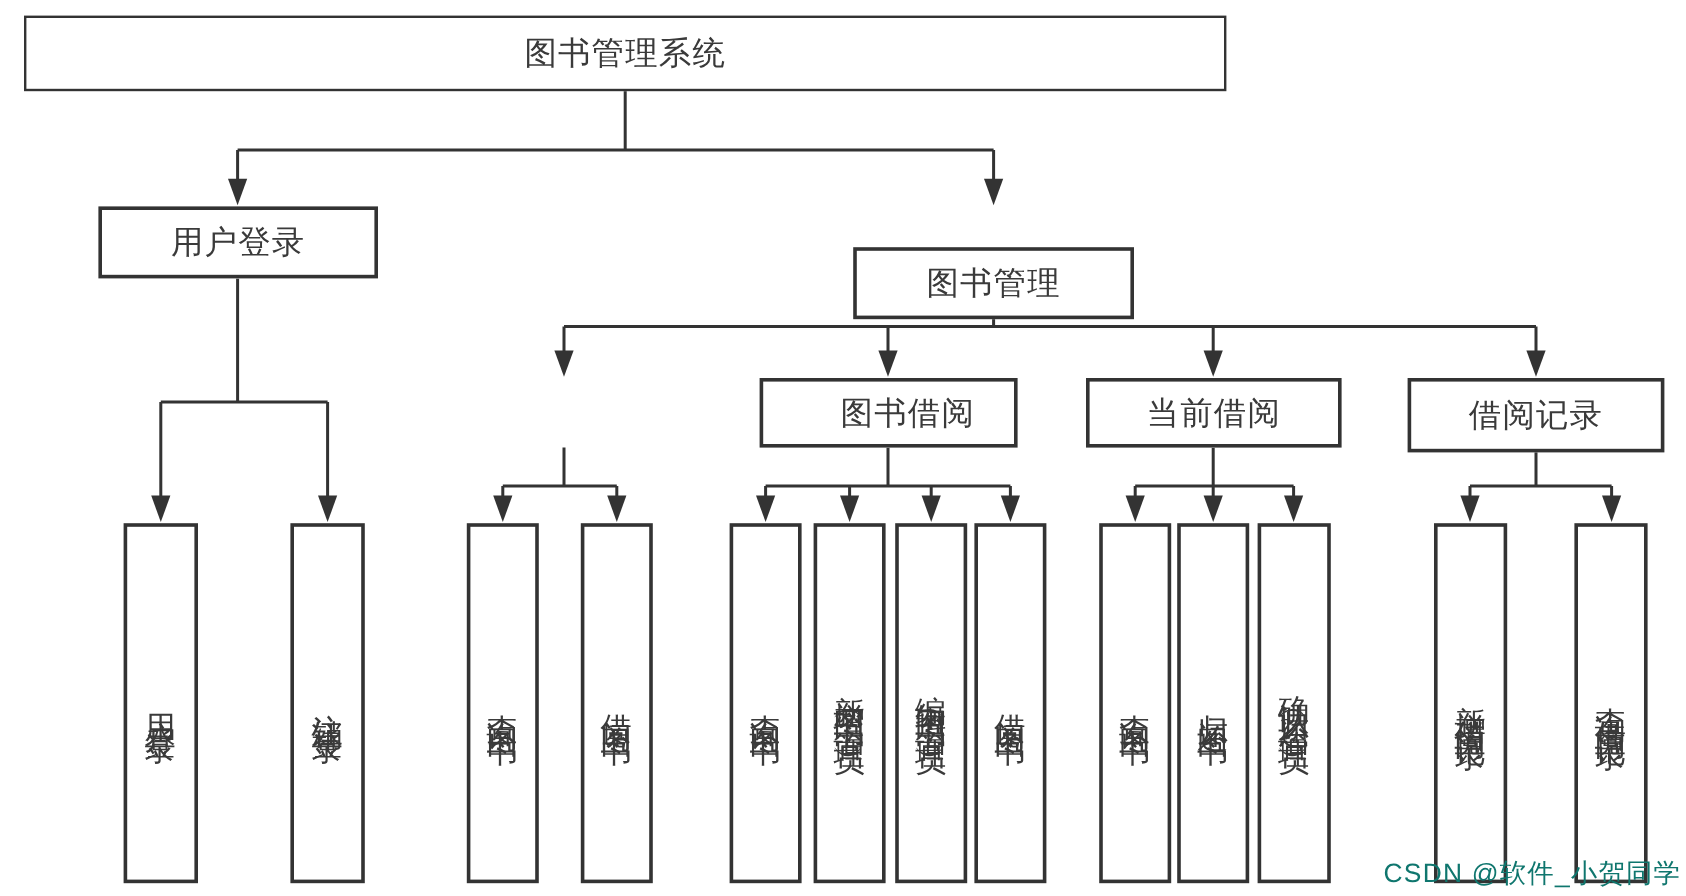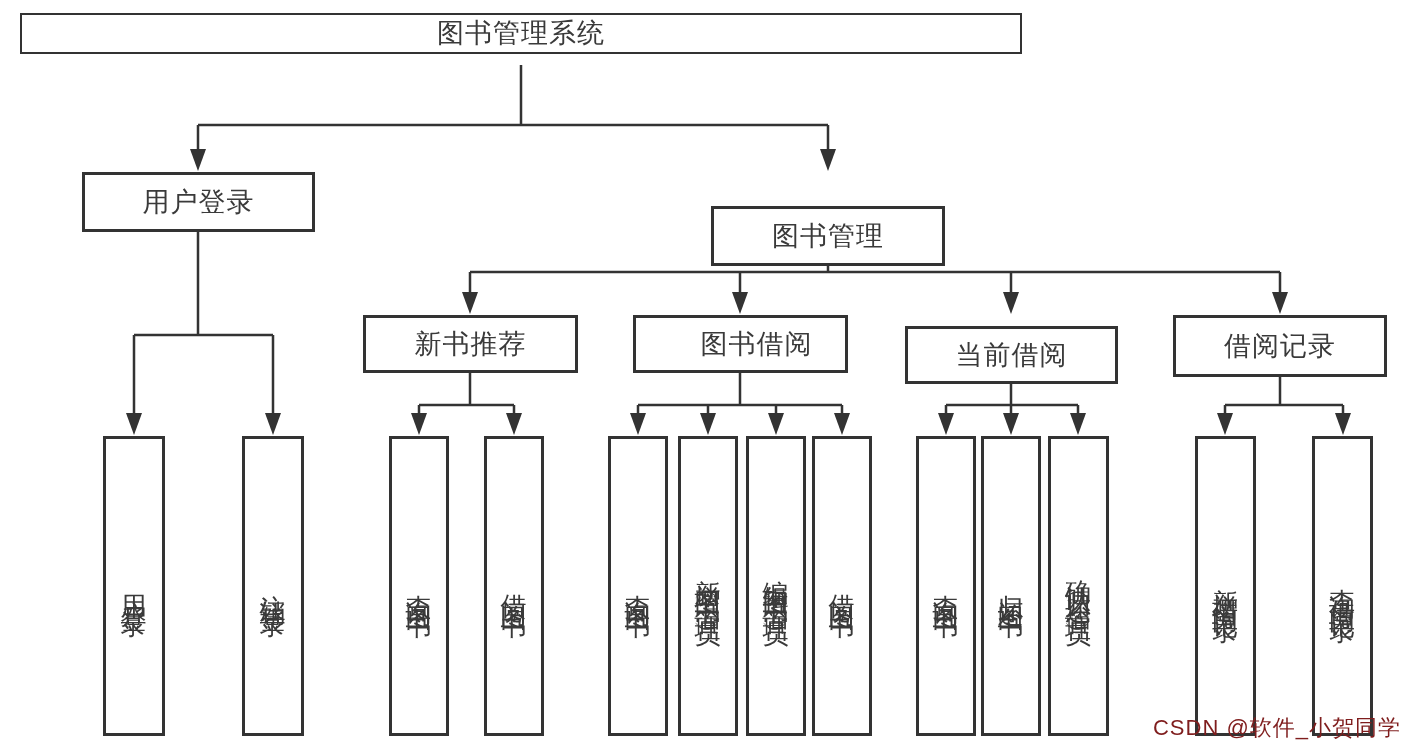--- a/index.html
+++ b/index.html
@@ -46,21 +46,21 @@
     writing-mode: vertical-rl;
     font-size: 26px;
     letter-spacing: 6px;
     text-align: center;
   }
   .watermark {
     position: absolute;
     right: 4px;
     bottom: 4px;
     z-index: 5;
-    color: #7f1d1d;
+    color: #0f766e;
     font-size: 22px;
     letter-spacing: 1px;
     white-space: nowrap;
   }
 </style>
 </head>
 <body>
 
 <div class="stage">
 
@@ -90,28 +90,27 @@
       <polygon points="776,435 768,413 784,413"></polygon>
       <polygon points="842,435 834,413 850,413"></polygon>
       <polygon points="946,435 938,413 954,413"></polygon>
       <polygon points="1011,435 1003,413 1019,413"></polygon>
       <polygon points="1078,435 1070,413 1086,413"></polygon>
       <polygon points="1225,435 1217,413 1233,413"></polygon>
       <polygon points="1343,435 1335,413 1351,413"></polygon>
     </g>
   </svg>
 
-  <div class="box root-box" style="left:20px; top:13px; width:1002px; height:41px;">图书管理系统</div>
+  <div class="box root-box" style="left:20px; top:13px; width:1002px; height:63px;">图书管理系统</div>
 
   <div class="box h-box" style="left:82px; top:172px; width:233px; height:60px;">用户登录</div>
   <div class="box h-box" style="left:711px; top:172px; width:234px; height:60px;margin-top:34px;">图书管理</div>
 
-  <div class="box h-box" style="left:363px; top:315px; width:215px; height:58px;">新书推荐</div>
   <div class="box h-box" style="left:633px; top:315px; width:215px; height:58px;padding-left:32px;">图书借阅</div>
-  <div class="box h-box" style="left:905px; top:326px; width:213px; height:58px;">当前借阅</div>
+  <div class="box h-box" style="left:905px; top:315px; width:213px; height:58px;">当前借阅</div>
   <div class="box h-box" style="left:1173px; top:315px; width:214px; height:62px;">借阅记录</div>
 
   <div class="box v-box" style="left:103px; top:436px; width:62px; height:300px;">用户登录</div>
   <div class="box v-box" style="left:242px; top:436px; width:62px; height:300px;">注销登录</div>
 
   <div class="box v-box" style="left:389px; top:436px; width:60px; height:300px;">查询图书</div>
   <div class="box v-box" style="left:484px; top:436px; width:60px; height:300px;">借阅图书</div>
 
   <div class="box v-box" style="left:608px; top:436px; width:60px; height:300px;">查询图书</div>
   <div class="box v-box" style="left:678px; top:436px; width:60px; height:300px;">新增图书（管理员）</div>

